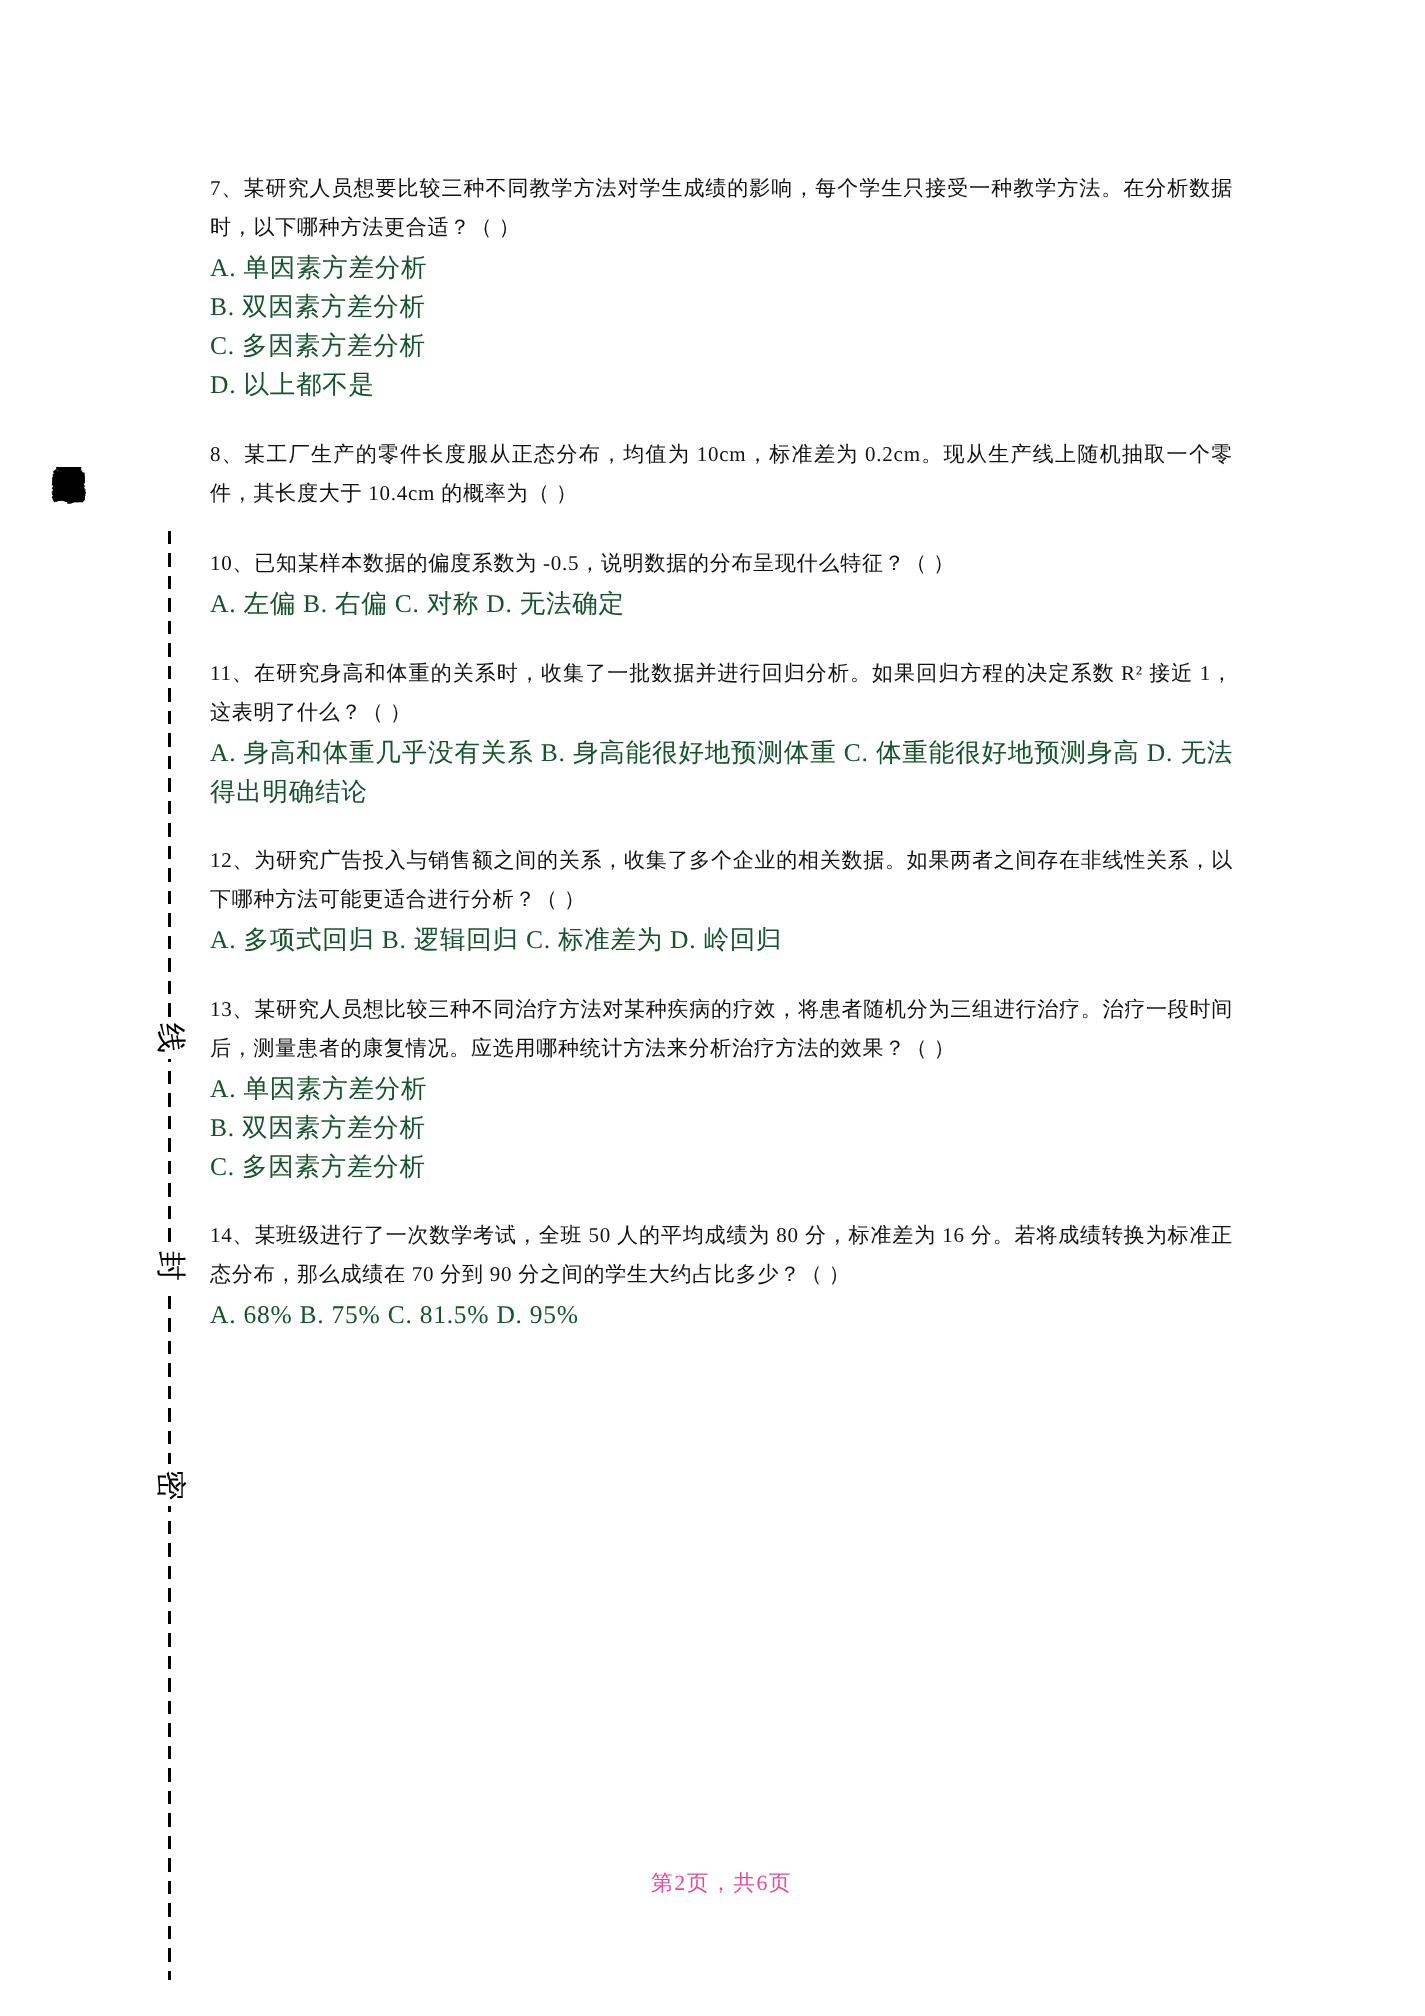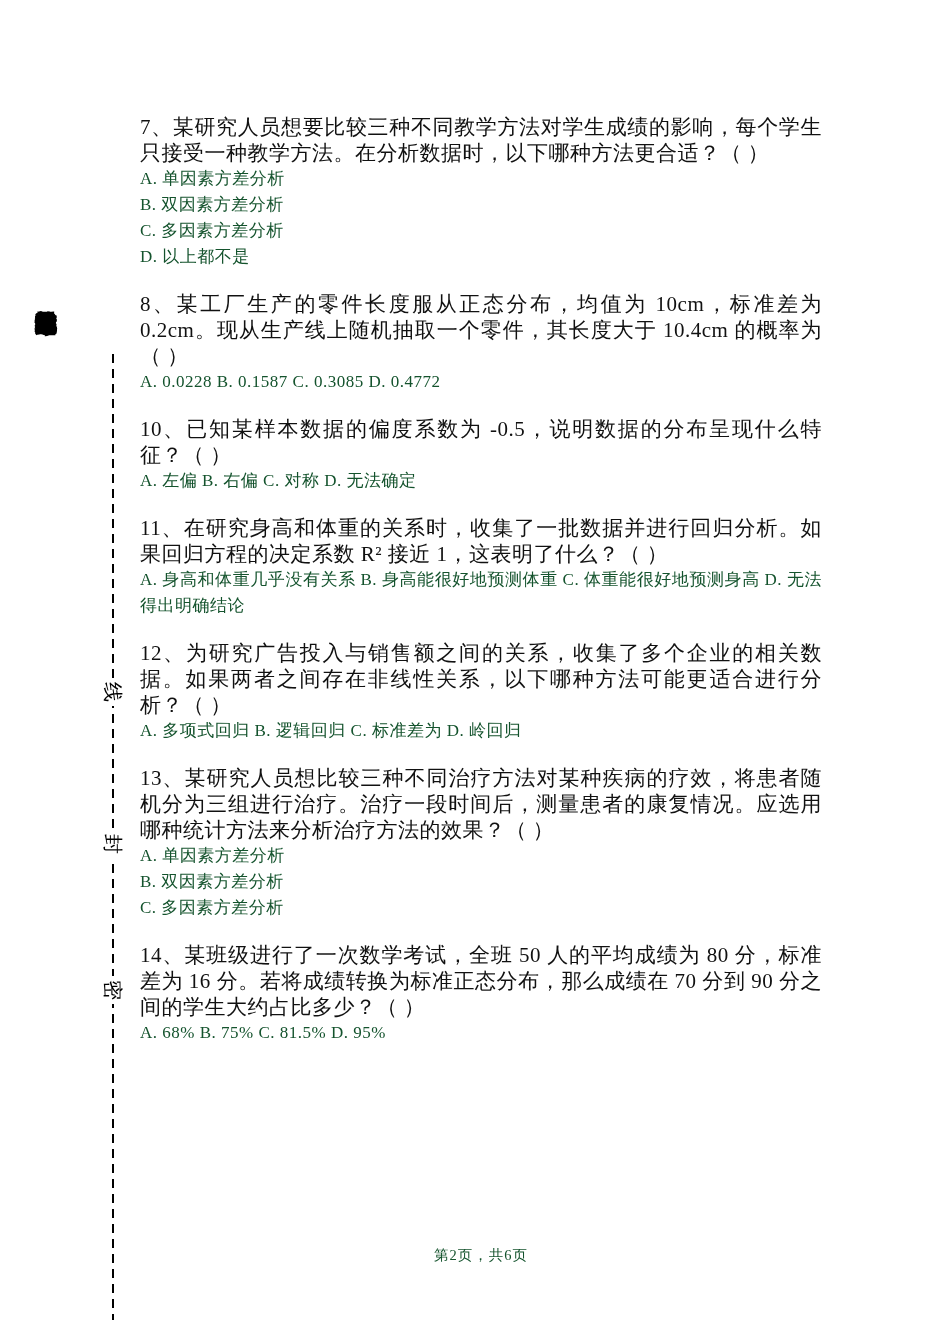--- a/index.html
+++ b/index.html
@@ -63,21 +63,21 @@
 
   
   .content {
     position: absolute;
     left: 140px;
     top: 114px;
     width: 682px;
   }
   .question { margin-bottom: 21px; }
   .stem {
-    font-size: 21px;
+    font-size: 14px;
     line-height: 26px;
     letter-spacing: 0.5px;
     text-align: justify;
     color: #111111;
   }
   .opt-line {
     font-size: 17px;
     line-height: 26px;
     letter-spacing: 0.5px;
     text-align: justify;
@@ -86,21 +86,21 @@
 
   
   .footer {
     position: absolute;
     left: 140px;
     top: 1246px;
     width: 682px;
     text-align: center;
     font-size: 14.5px;
     letter-spacing: 1px;
-    color: #14532d;
+    color: #ec4899;
   }
 </style>
 </head>
 <body>
 
 <div class="margin-notice">自觉遵守考场纪律如考试作弊此答卷无效</div>
 
 <div class="seal-line"></div>
 
 <div class="seal-char pos-1">线</div>
@@ -112,21 +112,20 @@
   <div class="question">
     <div class="stem">7、某研究人员想要比较三种不同教学方法对学生成绩的影响，每个学生只接受一种教学方法。在分析数据时，以下哪种方法更合适？（ ）</div>
     <div class="opt-line">A. 单因素方差分析</div>
     <div class="opt-line">B. 双因素方差分析</div>
     <div class="opt-line">C. 多因素方差分析</div>
     <div class="opt-line">D. 以上都不是</div>
   </div>
 
   <div class="question">
     <div class="stem">8、某工厂生产的零件长度服从正态分布，均值为 10cm，标准差为 0.2cm。现从生产线上随机抽取一个零件，其长度大于 10.4cm 的概率为（ ）</div>
-    <div class="opt-line">A. 0.0228 B. 0.1587 C. 0.3085 D. 0.4772</div>
   </div>
 
 
   <div class="question">
     <div class="stem">10、已知某样本数据的偏度系数为 -0.5，说明数据的分布呈现什么特征？（ ）</div>
     <div class="opt-line">A. 左偏 B. 右偏 C. 对称 D. 无法确定</div>
   </div>
 
   <div class="question">
     <div class="stem">11、在研究身高和体重的关系时，收集了一批数据并进行回归分析。如果回归方程的决定系数 R² 接近 1，这表明了什么？（ ）</div>

